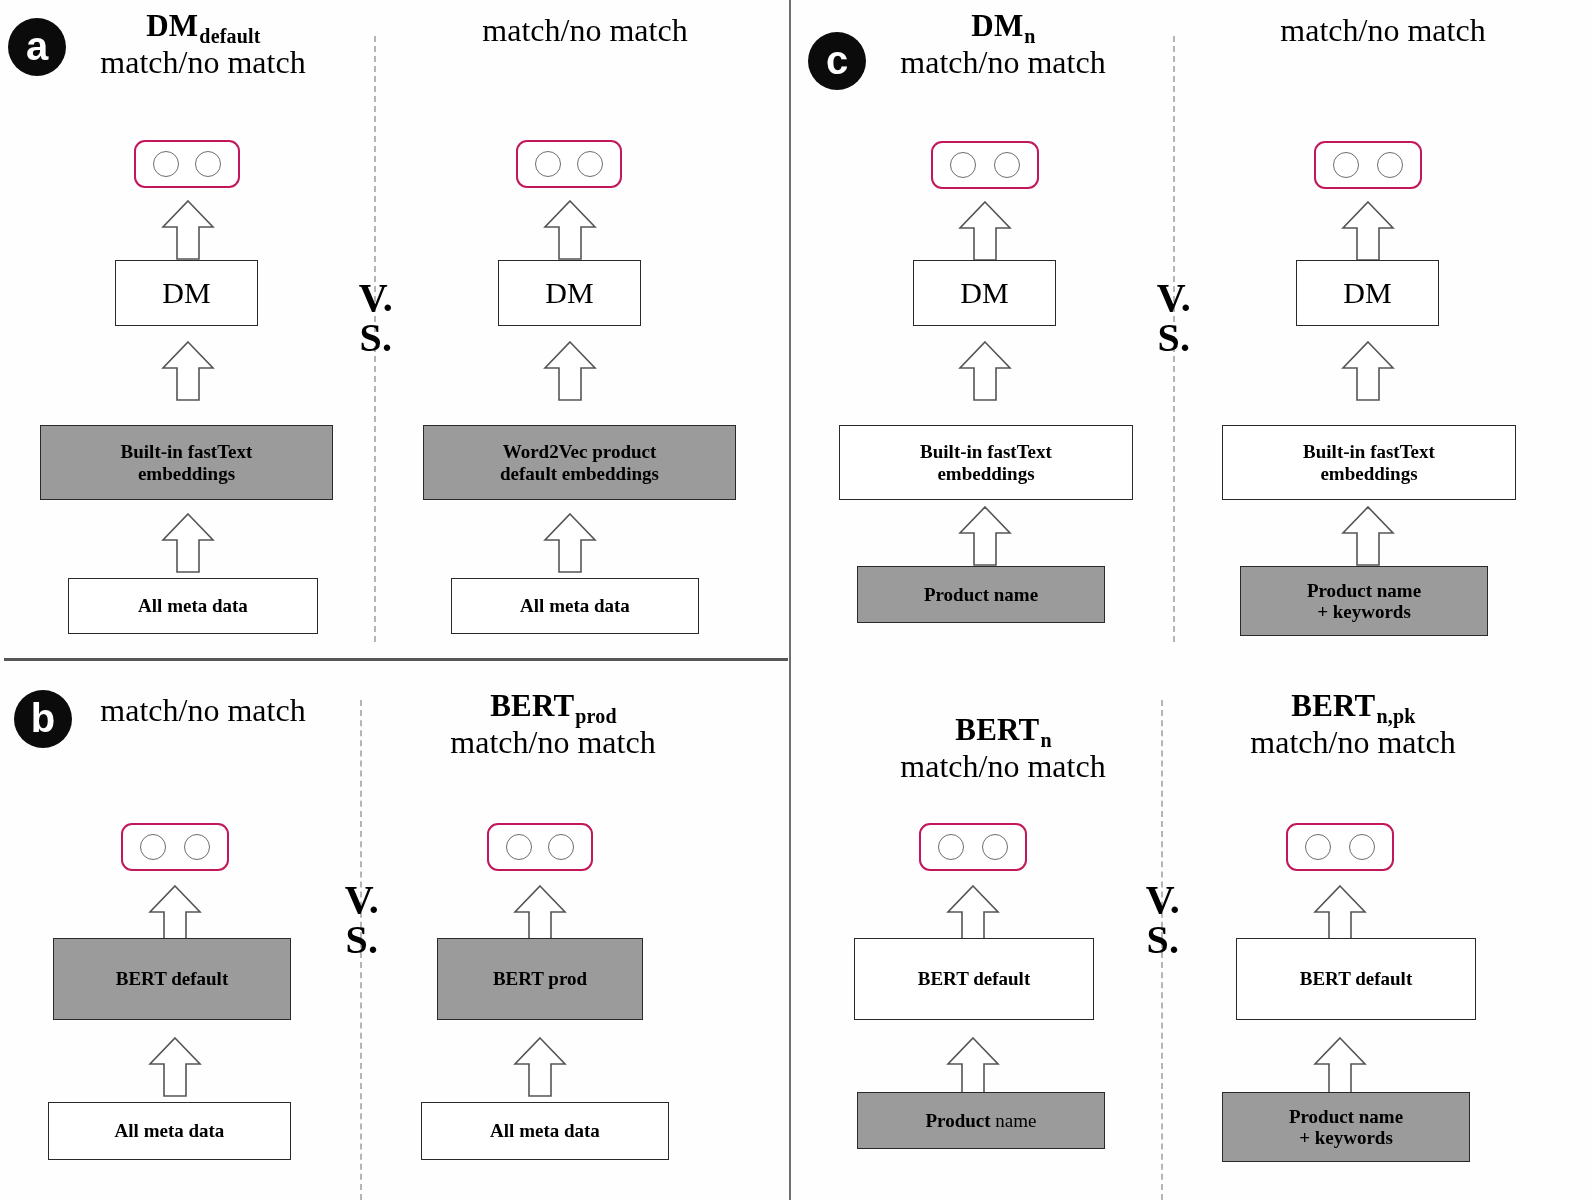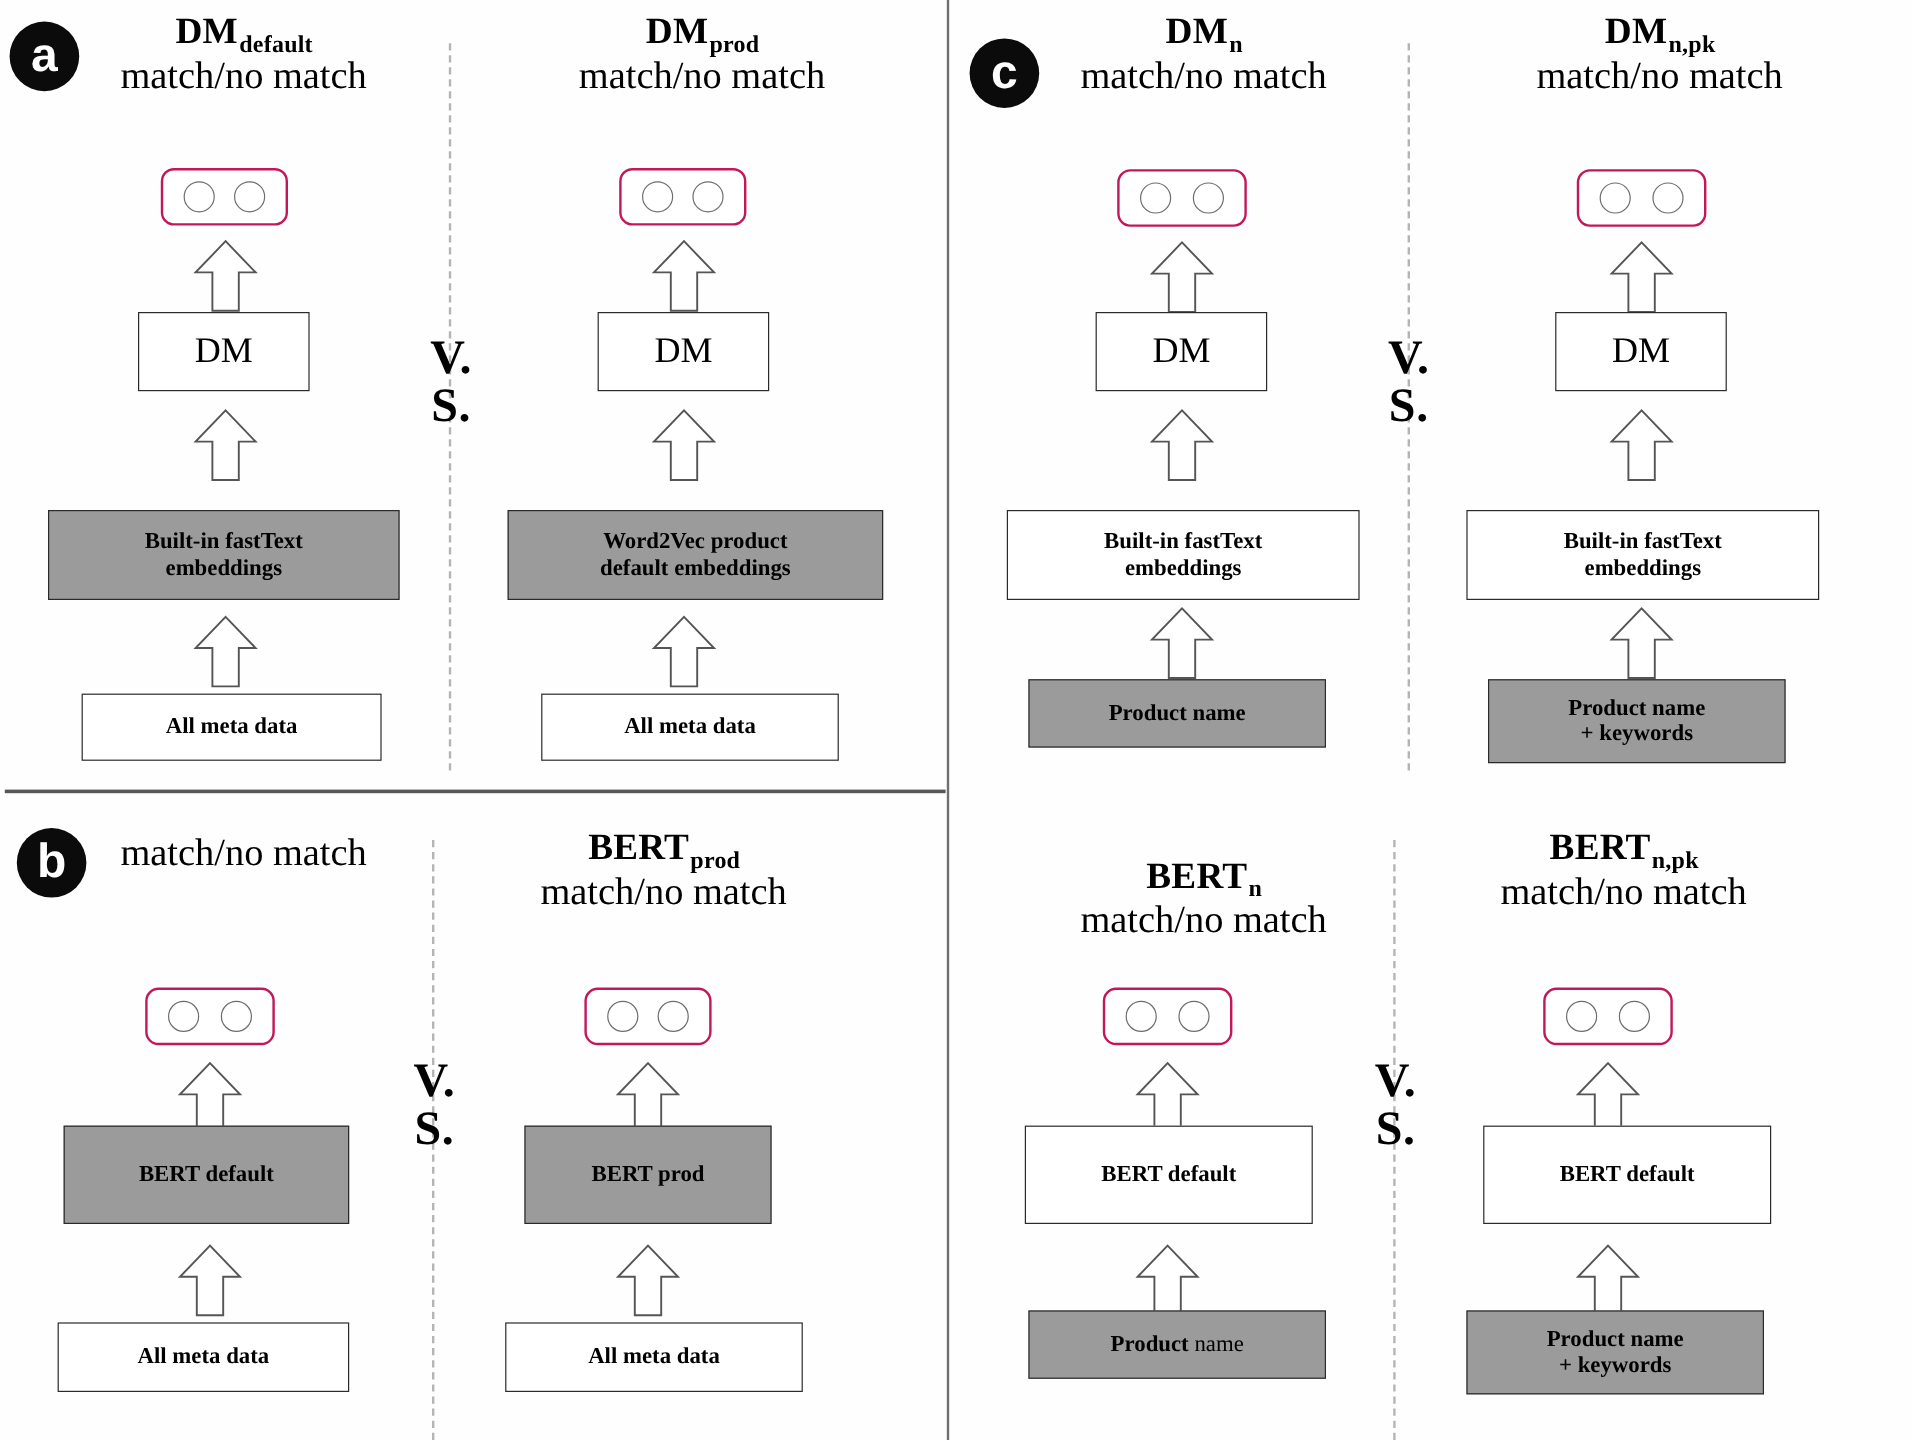--- a/index.html
+++ b/index.html
@@ -153,23 +153,20 @@
   <div class="panel-badge" style="left:8px; top:18px;">a</div>
 
   <div class="col-title" style="left:48px; top:10px; width:310px;">
     <span class="model">
       <span>DM</span><sub>default</sub>
     </span>
     <span class="sub">match/no match</span>
   </div>
 
   <div class="col-title" style="left:430px; top:10px; width:310px;">
-    <span class="model">
-      <span>DM</span><sub>prod</sub>
-    </span>
     <span class="sub">match/no match</span>
   </div>
 
   <div class="out-chip" style="left:134px; top:140px; width:106px; height:48px;">
     <span class="dot"></span>
     <span class="dot"></span>
   </div>
   <svg class="arrow" style="left:161px; top:199px;" width="54" height="62" viewBox="0 0 54 62">
     <polygon points="27,2 52,28 38,28 38,60 16,60 16,28 2,28" fill="#ffffff" stroke="#555" stroke-width="1.6"></polygon>
   </svg>
@@ -278,23 +275,20 @@
   <div class="panel-badge" style="left:808px; top:32px;">c</div>
 
   <div class="col-title" style="left:848px; top:10px; width:310px;">
     <span class="model">
       <span>DM</span><sub>n</sub>
     </span>
     <span class="sub">match/no match</span>
   </div>
 
   <div class="col-title" style="left:1228px; top:10px; width:310px;">
-    <span class="model">
-      <span>DM</span><sub>n,pk</sub>
-    </span>
     <span class="sub">match/no match</span>
   </div>
 
   <div class="out-chip" style="left:931px; top:141px; width:108px; height:48px;">
     <span class="dot"></span>
     <span class="dot"></span>
   </div>
   <svg class="arrow" style="left:958px; top:200px;" width="54" height="62" viewBox="0 0 54 62">
     <polygon points="27,2 52,28 38,28 38,60 16,60 16,28 2,28" fill="#ffffff" stroke="#555" stroke-width="1.6"></polygon>
   </svg>

